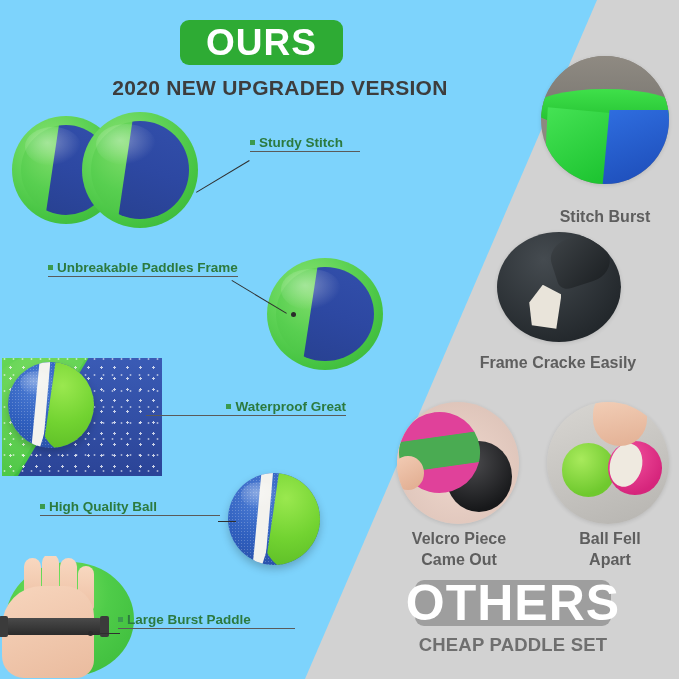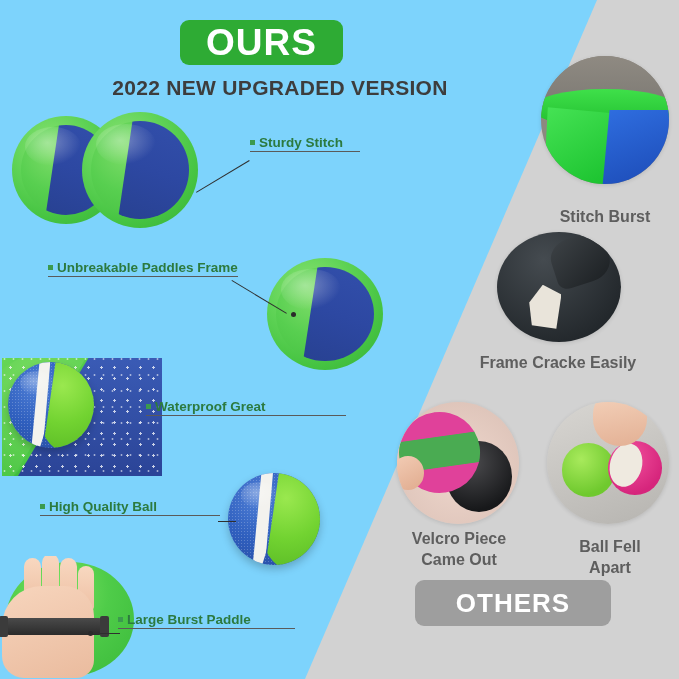--- a/index.html
+++ b/index.html
@@ -26,21 +26,21 @@
   }
 
   
   .badge{
     position:absolute;z-index:6;
     display:flex;align-items:center;justify-content:center;
     border-radius:9px;
     font-weight:bold;color:#fff;letter-spacing:1px;
   }
   #ours-badge{left:180px;top:20px;width:163px;height:45px;background:#2eab34;font-size:37px;}
-  #others-badge{left:415px;top:580px;width:196px;height:46px;background:#9e9e9e;font-size:26px;}
+  #others-badge{left:415px;top:580px;width:196px;height:46px;background:#9e9e9e;font-size:50px;}
 
   #ours-sub{
     position:absolute;z-index:6;left:100px;top:76px;width:360px;
     text-align:center;font-size:21px;font-weight:bold;color:#3d3d3d;letter-spacing:.3px;
   }
   #others-sub{
     position:absolute;z-index:6;left:408px;top:634px;width:210px;
     text-align:center;font-size:18.5px;font-weight:bold;color:#6f6f6f;letter-spacing:.2px;
   }
 
@@ -187,21 +187,21 @@
   #ph-ball .pball{position:absolute;left:50%;top:32%;width:44%;height:44%;border-radius:50%;
     background:radial-gradient(circle at 36% 30%,#f3529f,#d6257c 72%);}
   #ph-ball .strip{position:absolute;left:52%;top:34%;width:26%;height:36%;
     background:#efeae0;border-radius:50%;transform:rotate(14deg);}
   #ph-ball .hand{position:absolute;left:38%;top:-8%;width:44%;height:44%;border-radius:40% 40% 50% 50%;
     background:linear-gradient(170deg,#f4d2bb,#e3b094);}
 
   .lbl-stitch{left:522px;top:206px;width:166px;}
   .lbl-crack{left:440px;top:352px;width:236px;}
   .lbl-velcro{left:380px;top:528px;width:158px;}
-  .lbl-ballfell{left:540px;top:528px;width:140px;margin-top:8px;}
+  .lbl-ballfell{left:540px;top:528px;width:140px;}
 </style>
 </head>
 <body>
 
 <div id="stage">
 
   <div class="paddle" style="left:12px;top:116px;width:108px;height:108px;z-index:4;">
     <div class="inner">
       <div class="velcro"></div>
     </div>
@@ -276,39 +276,40 @@
 
   <div class="rphoto" id="ph-ball">
     <div class="bg"></div>
     <div class="gball"></div>
     <div class="pball"></div>
     <div class="strip"></div>
     <div class="hand"></div>
   </div>
 
   <div class="badge" id="ours-badge">OURS</div>
-  <div id="ours-sub">2022 NEW UPGRADED VERSION</div>
+  <div id="ours-sub">2020 NEW UPGRADED VERSION</div>
 
   <div class="badge" id="others-badge">OTHERS</div>
+  <div id="others-sub">CHEAP PADDLE SET</div>
 
   <div class="callout" style="left:250px;top:134px;width:110px;">
     <div class="ctext"><span class="bullet"></span><span>Sturdy Stitch</span></div>
     <div class="uline"></div>
   </div>
   <div class="leader" style="left:196px;top:192px;width:62px;transform:rotate(-31deg);"></div>
 
   <div class="callout" style="left:48px;top:259px;width:190px;">
     <div class="ctext"><span class="bullet"></span><span>Unbreakable Paddles Frame</span></div>
     <div class="uline"></div>
   </div>
   <div class="leader" style="left:232px;top:280px;width:64px;transform:rotate(31deg);"></div>
   <div class="dot" style="left:291px;top:312px;"></div>
 
   <div class="callout" style="left:146px;top:398px;width:200px;">
-    <div class="ctext two" style="text-align:left;"><span class="bullet"></span><span>Waterproof Great</span><br></div>
+    <div class="ctext two" style="text-align:right;"><span class="bullet"></span><span>Waterproof Great</span><br></div>
     <div class="uline"></div>
   </div>
 
   <div class="callout" style="left:40px;top:498px;width:180px;">
     <div class="ctext"><span class="bullet"></span><span>High Quality Ball</span></div>
     <div class="uline"></div>
   </div>
   <div class="leader" style="left:218px;top:521px;width:18px;"></div>
 
   <div class="callout" style="left:118px;top:611px;width:177px;">

